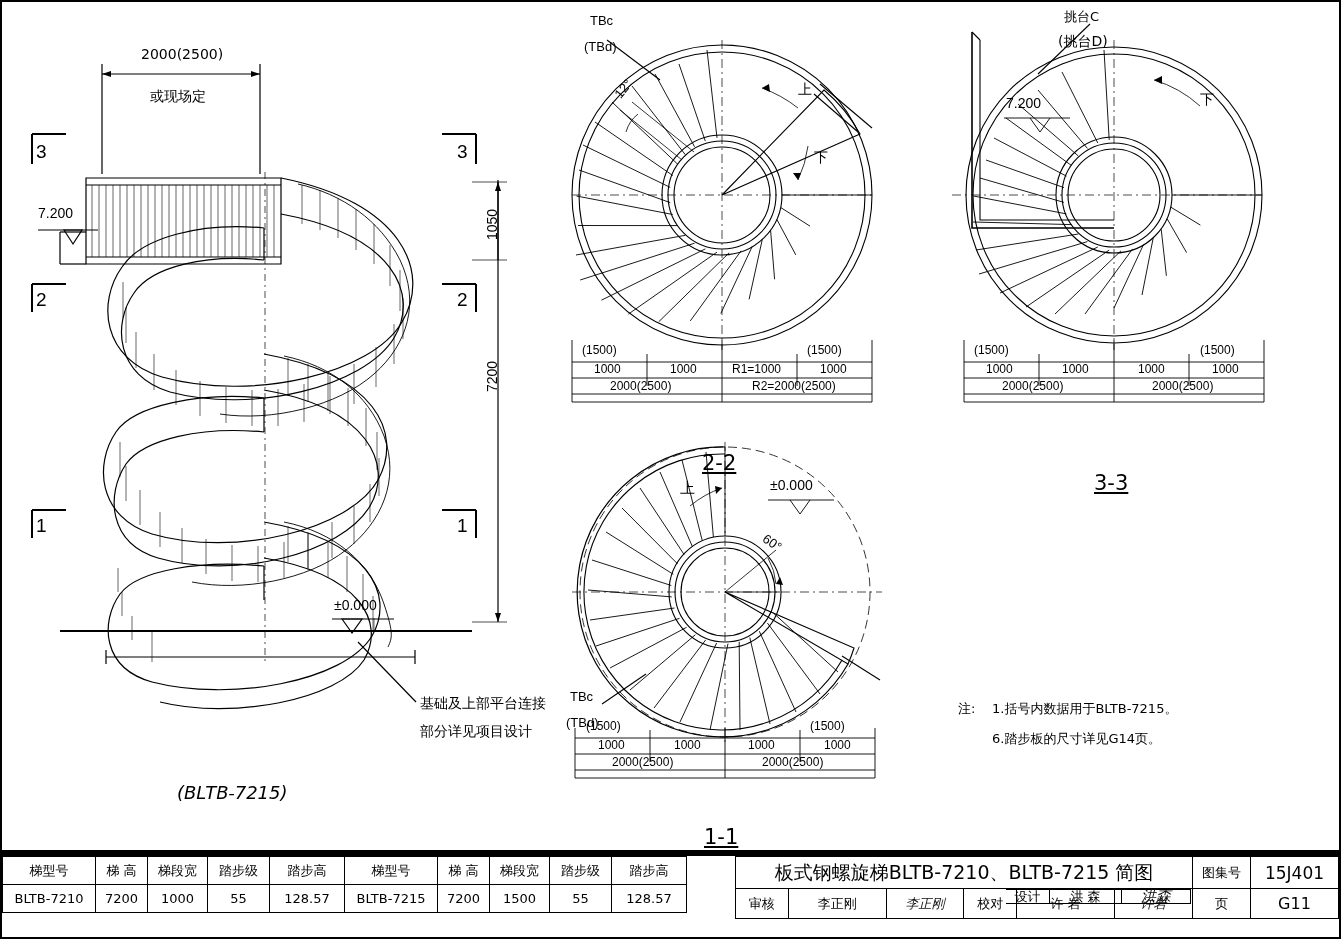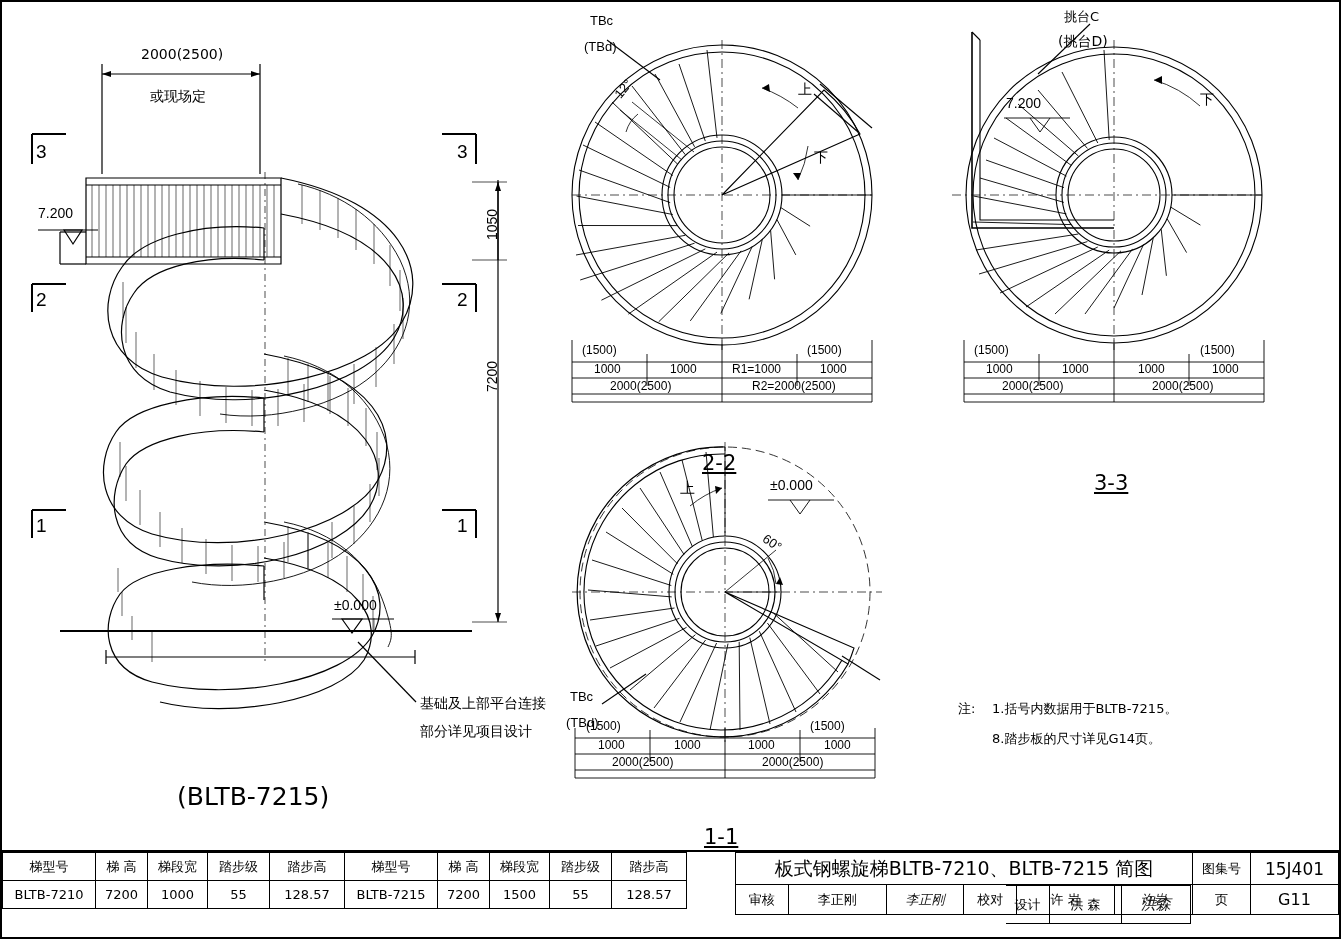--- a/index.html
+++ b/index.html
@@ -19,21 +19,21 @@
   .abs { position:absolute; }
   .t { position:absolute; white-space:nowrap; font-size:13px; line-height:1.1; }
   .t.cn { font-family:"DejaVu Sans", sans-serif; }
   .tiny { font-size:11px; }
   .big { font-size:19px; }
   .ul { text-decoration:underline;margin-top:40px; }
   svg { position:absolute; left:0; top:0; overflow:visible; }
   
   #titleblock {
     position:absolute; left:0; bottom:0; width:1337px; height:87px;
-    border-top:2px solid #000000;
+    border-top:6px solid #000000;
   }
   table.tb { border-collapse:collapse; }
   #lefttab { position:absolute; left:0; top:0; }
   #lefttab td, #lefttab th {
     border:1px solid #000; height:28px; text-align:center;
     font-size:13px; font-family:"DejaVu Sans", sans-serif; padding:0 3px;
   }
   #righttab { position:absolute; right:0; top:0; }
   #righttab td {
     border:1px solid #000; text-align:center;
@@ -228,21 +228,21 @@
     <div class="t big" style="left:34px;top:140px;">3</div>
     <div class="t big" style="left:455px;top:140px;">3</div>
     <div class="t big" style="left:34px;top:288px;">2</div>
     <div class="t big" style="left:455px;top:288px;">2</div>
     <div class="t big" style="left:34px;top:514px;">1</div>
     <div class="t big" style="left:455px;top:514px;">1</div>
 
     <div class="t cn" style="left:418px;top:694px;font-size:14px;">基础及上部平台连接</div>
     <div class="t cn" style="left:418px;top:722px;font-size:14px;">部分详见项目设计</div>
 
-    <div class="t cn" style="left:175px;top:781px;font-size:25px;">(BLTB-7215)</div>
+    <div class="t cn" style="left:175px;top:781px;font-size:18px;font-style:italic;">(BLTB-7215)</div>
   </div>
 
   <div class="abs" style="left:560px;top:8px;width:320px;height:430px;">
     <svg width="330" height="430">
       <g fill="none" stroke="#000" stroke-width="1.1">
 
         <line x1="10" y1="185" x2="310" y2="185" stroke-width="0.7" stroke-dasharray="9,4,2,4"></line>
         <line x1="160" y1="30" x2="160" y2="340" stroke-width="0.7" stroke-dasharray="9,4,2,4"></line>
 
         <circle cx="160" cy="185" r="150"></circle>
@@ -483,21 +483,21 @@
     <div class="t dim" style="left:186px;top:297px;">1000</div>
     <div class="t dim" style="left:262px;top:297px;">1000</div>
     <div class="t dim" style="left:50px;top:314px;">2000(2500)</div>
     <div class="t dim" style="left:200px;top:314px;">2000(2500)</div>
     <div class="t cap ul" style="left:142px;top:344px;font-size:21px;">1-1</div>
   </div>
 
   <div class="abs" style="left:956px;top:700px;width:350px;">
     <div class="t cn note" style="left:0;top:0;">注:</div>
     <div class="t cn note" style="left:34px;top:0;">1.括号内数据用于BLTB-7215。</div>
-    <div class="t cn note" style="left:34px;top:30px;">8.踏步板的尺寸详见G14页。</div>
+    <div class="t cn note" style="left:34px;top:30px;">6.踏步板的尺寸详见G14页。</div>
   </div>
 
   <div id="titleblock">
     <table class="tb" id="lefttab">
       <tbody>
           <tr>
         <td style="width:93px">梯型号</td>
         <td style="width:52px">梯 高</td>
         <td style="width:60px">梯段宽</td>
         <td style="width:62px">踏步级</td>
@@ -536,20 +536,20 @@
         <td style="width:62px;height:30px;" class="sig">李正刚</td>
         <td style="width:42px;height:30px;">校对</td>
         <td style="width:78px;height:14px;">许 岩</td>
         <td style="width:62px;height:30px;" class="sig">许岩</td>
         <td style="height:30px;">页</td>
         <td style="height:30px;font-size:16px;">G11</td>
       </tr>
     </tbody>
       </table>
 
-    <div class="abs" style="right:148px;top:33px;width:185px;height:39px;border:1px solid #000;border-left:none;display:flex;">
+    <div class="abs" style="right:148px;top:33px;width:185px;height:15px;border:1px solid #000;border-left:none;display:flex;">
       <div style="width:44px;border-right:1px solid #000;display:flex;align-items:center;justify-content:center;font-family:'DejaVu Sans',sans-serif;font-size:13px;">设计</div>
       <div style="width:72px;border-right:1px solid #000;display:flex;align-items:center;justify-content:center;font-family:'DejaVu Sans',sans-serif;font-size:13px;">洪 森</div>
       <div class="sig" style="flex:1;display:flex;align-items:center;justify-content:center;text-align:center;">洪森</div>
     </div>
   </div>
 
 </div>
 
 </body></html>

